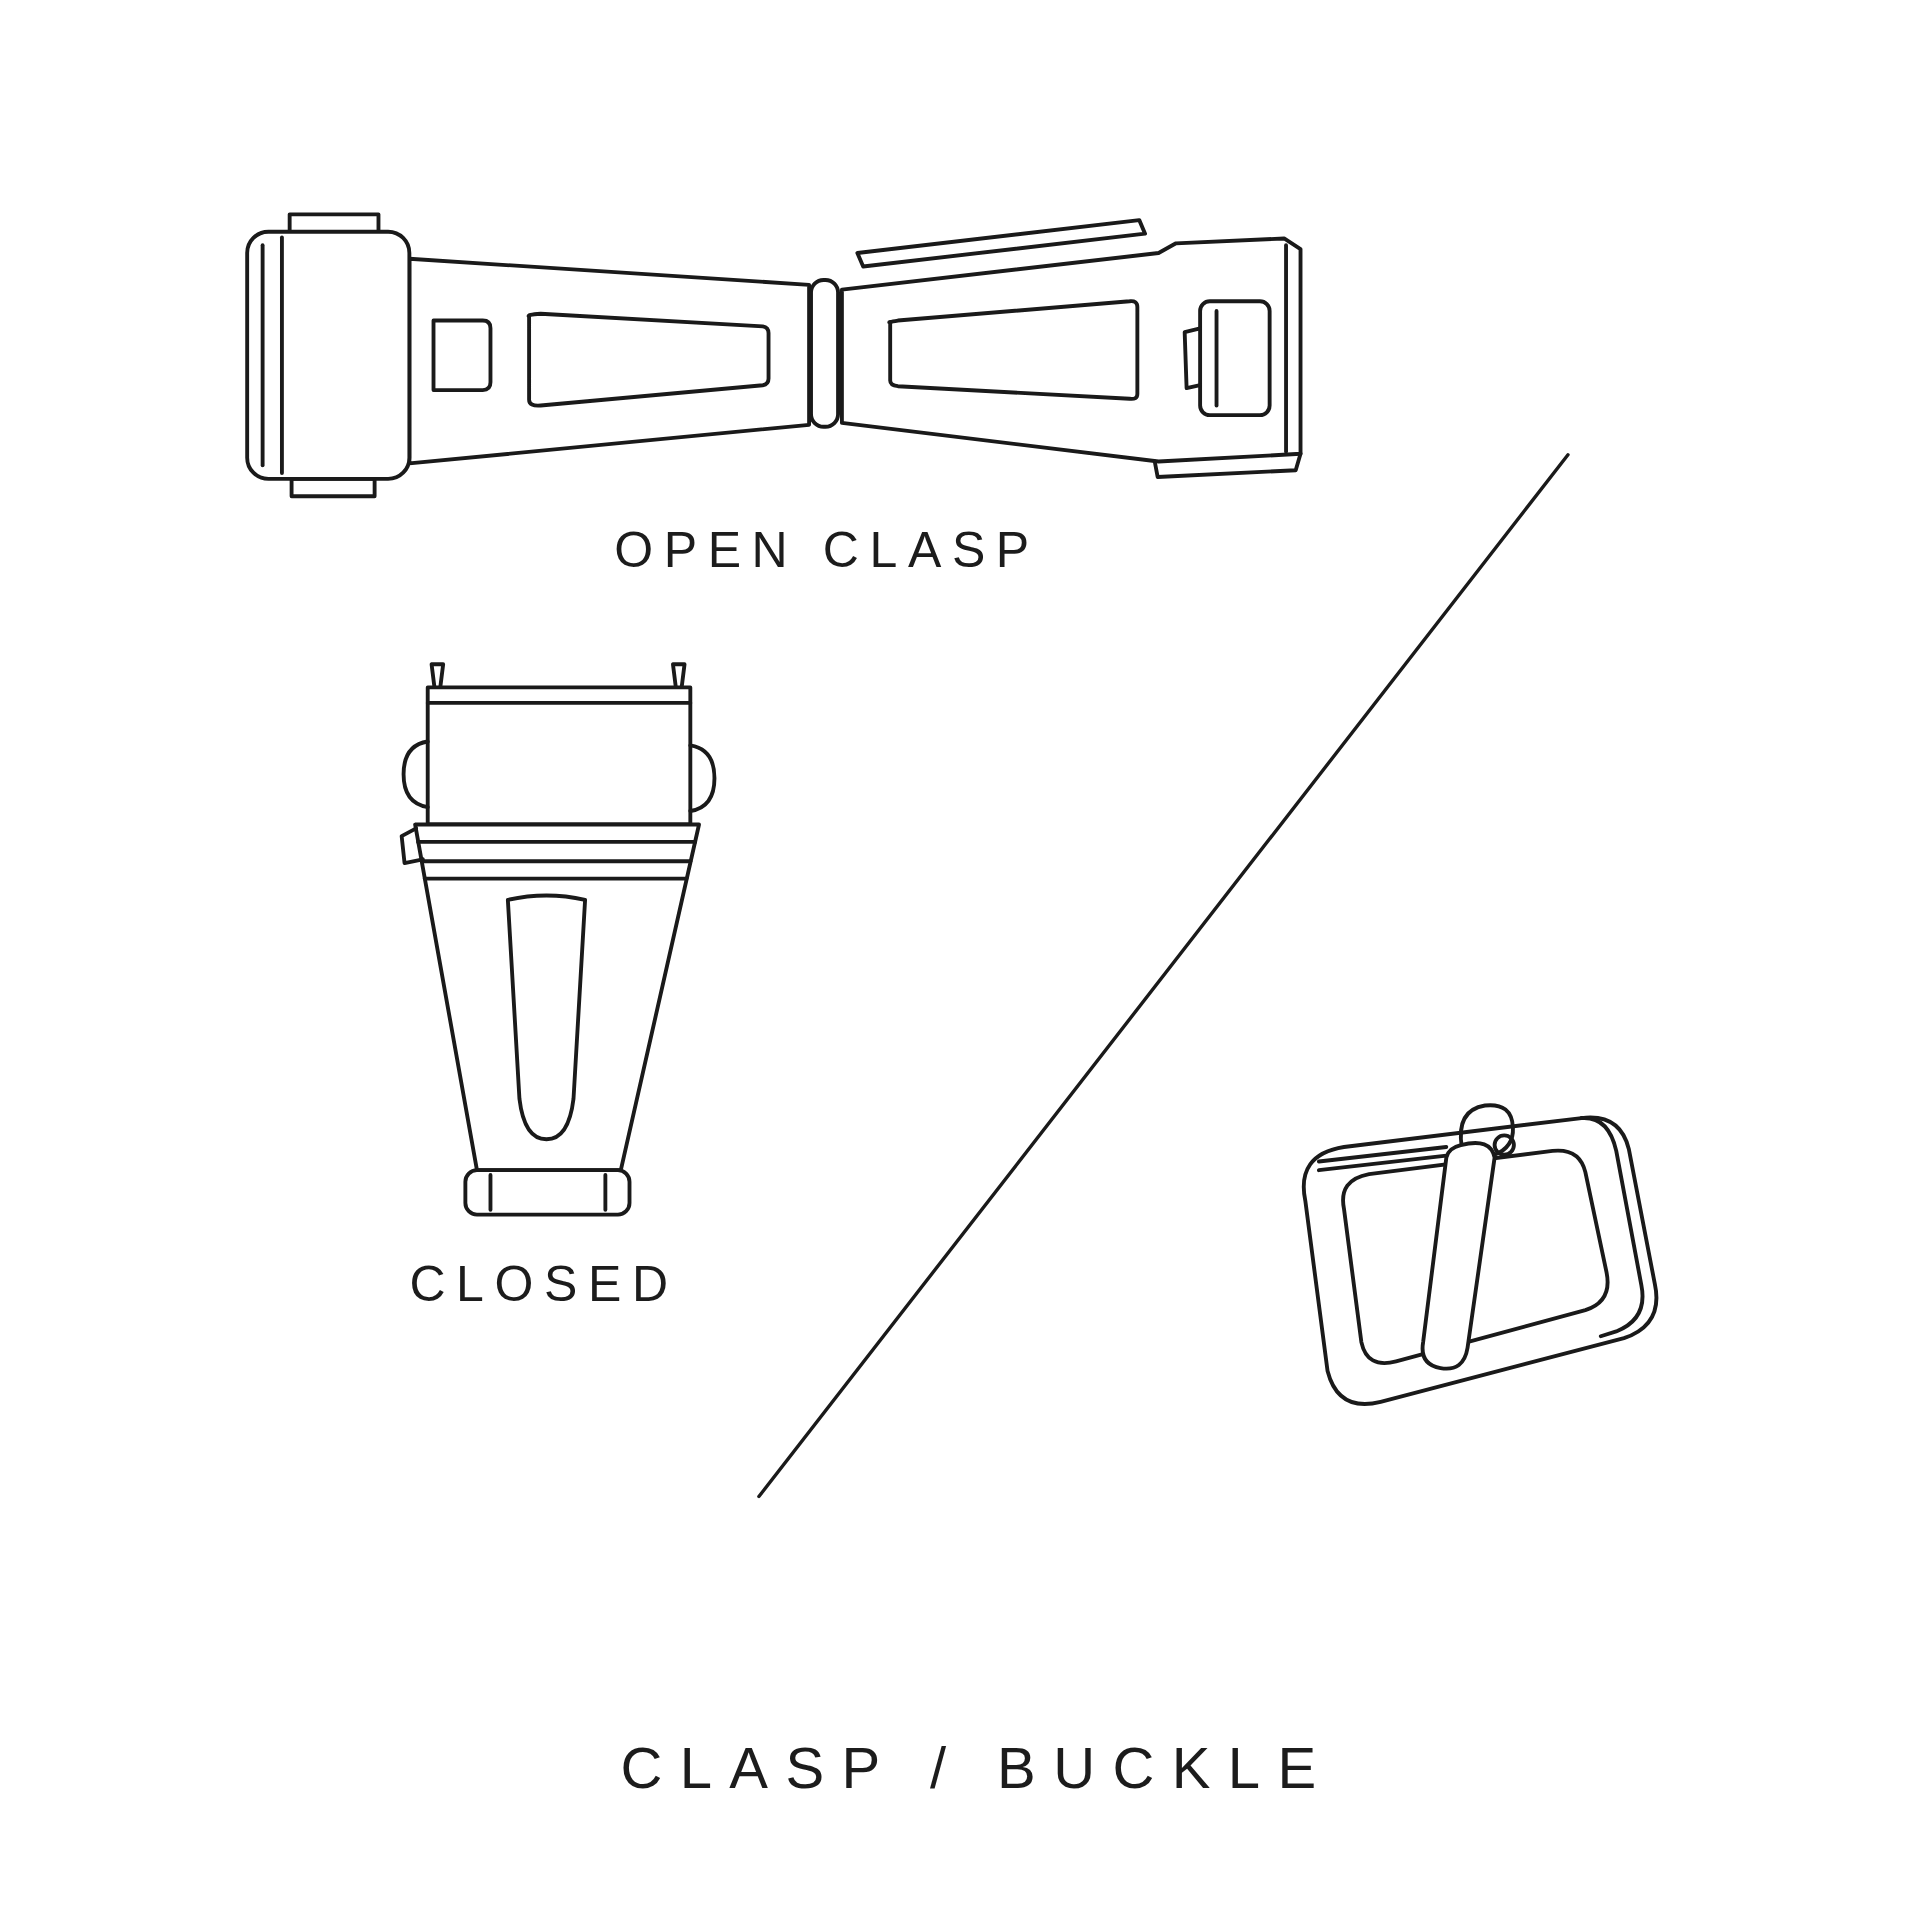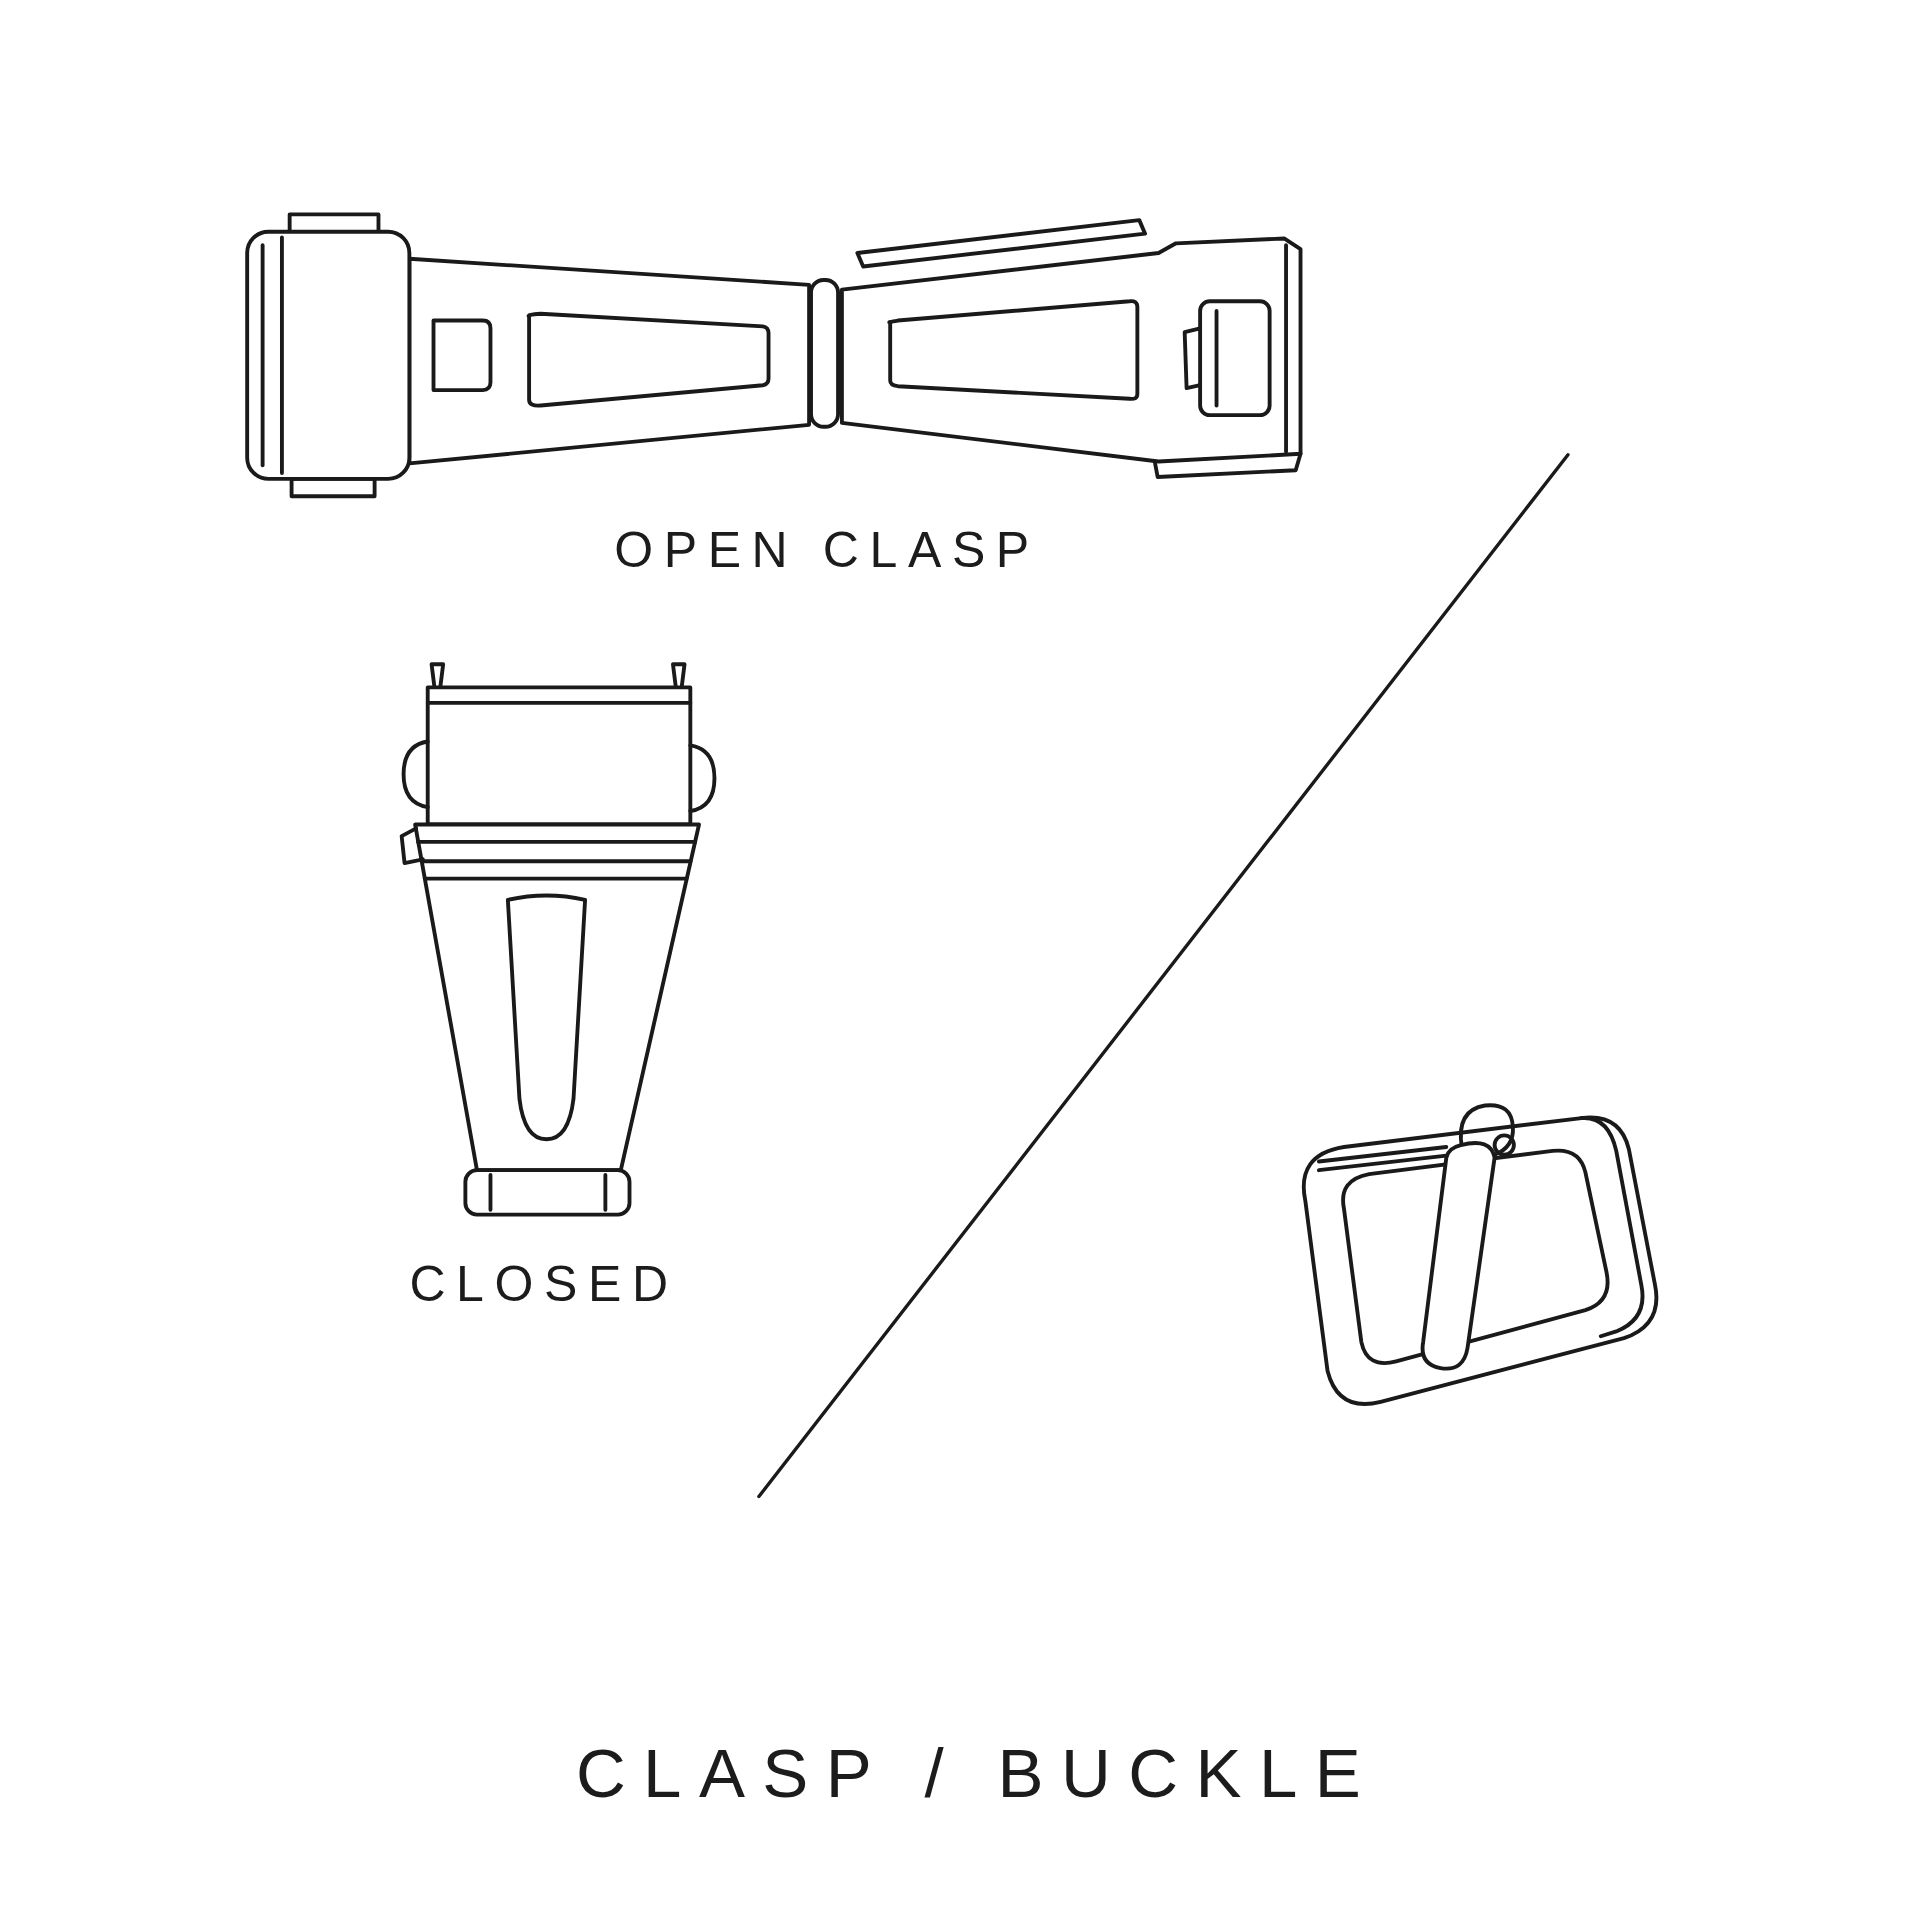--- a/index.html
+++ b/index.html
@@ -18,21 +18,21 @@
     color:#1c1c1c;
     font-size:50px;
     font-weight:500;
     letter-spacing:10.6px;
     white-space:nowrap;
   }
   .title{
     position:absolute;
     transform:translateX(-50%);
     color:#1c1c1c;
-    font-size:69px;
+    font-size:58px;
     font-weight:500;
     letter-spacing:17.4px;
     white-space:nowrap;
   }
 </style>
 </head>
 <body>
 
 <div class="stage">
 

